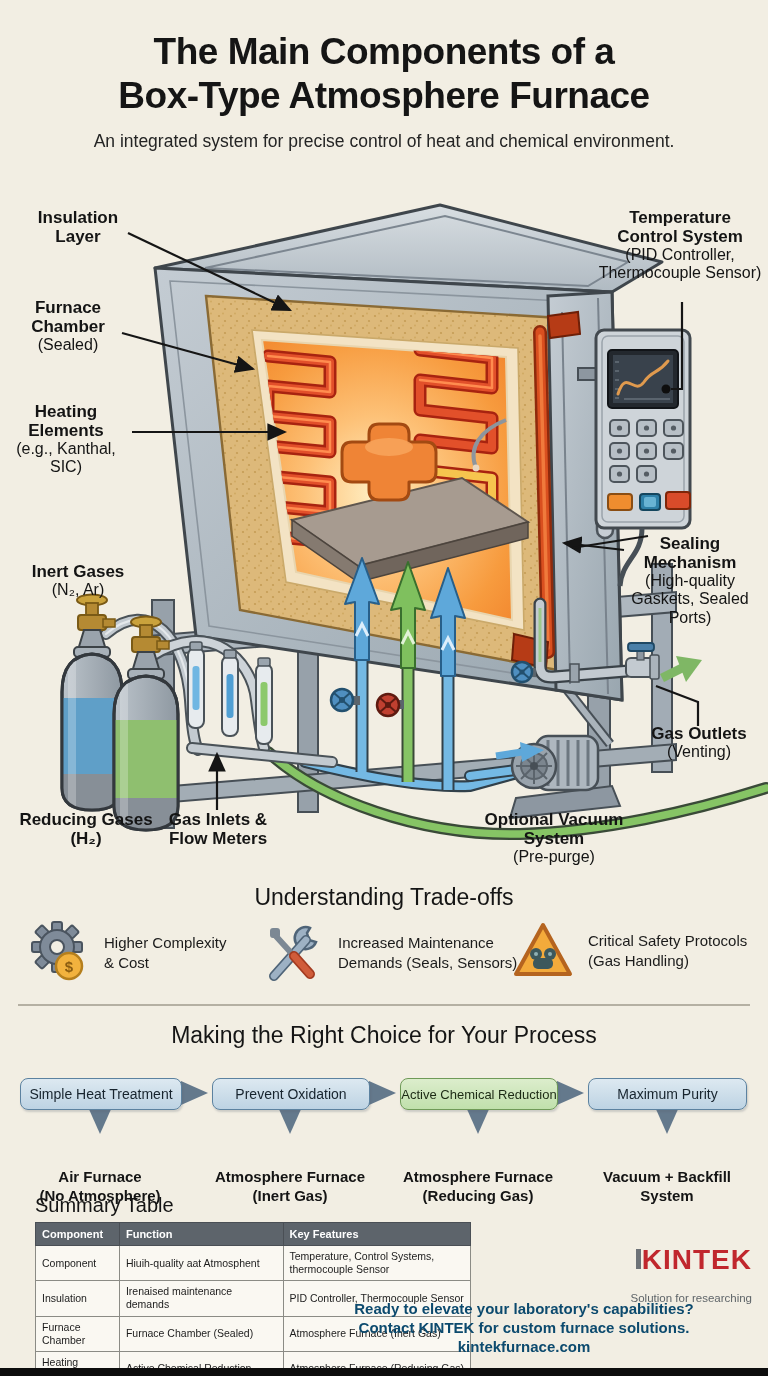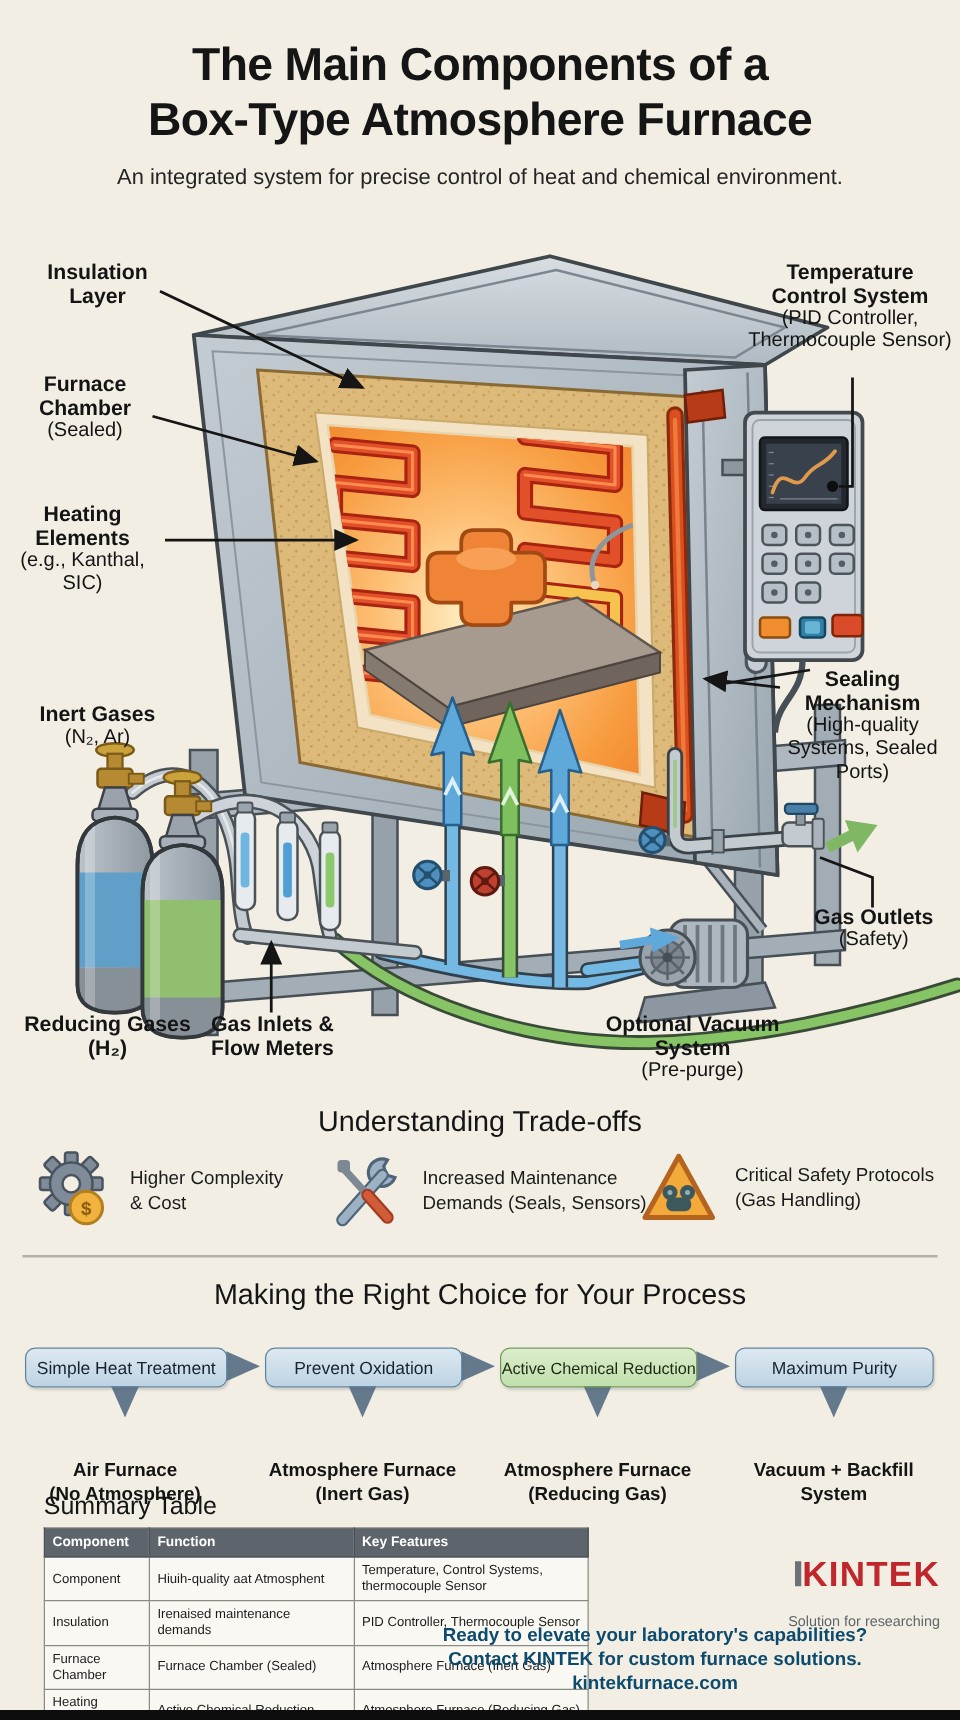--- a/index.html
+++ b/index.html
@@ -402,35 +402,35 @@
   <div class="abs dlabel" style="left:2px;top:402px;width:128px;">
     <div class="lt">Heating Elements</div>
     <div class="ls">(e.g., Kanthal, SIC)</div>
   </div>
   <div class="abs dlabel" style="left:598px;top:208px;width:164px;">
     <div class="lt">Temperature Control System</div>
     <div class="ls">(PID Controller, Thermocouple Sensor)</div>
   </div>
   <div class="abs dlabel" style="left:616px;top:534px;width:148px;">
     <div class="lt">Sealing Mechanism</div>
-    <div class="ls">(High-quality Systems, Sealed Ports)</div>
+    <div class="ls">(High-quality Gaskets, Sealed Ports)</div>
   </div>
   <div class="abs dlabel" style="left:14px;top:562px;width:128px;">
     <div class="lt">Inert Gases</div>
     <div class="ls">(N₂, Ar)</div>
   </div>
   <div class="abs dlabel" style="left:16px;top:810px;width:140px;">
     <div class="lt">Reducing Gases (H₂)</div>
   </div>
   <div class="abs dlabel" style="left:148px;top:810px;width:140px;">
     <div class="lt">Gas Inlets &amp; Flow Meters</div>
   </div>
   <div class="abs dlabel" style="left:634px;top:724px;width:130px;">
     <div class="lt">Gas Outlets</div>
-    <div class="ls">(Safety)</div>
+    <div class="ls">(Venting)</div>
   </div>
   <div class="abs dlabel" style="left:470px;top:810px;width:168px;">
     <div class="lt">Optional Vacuum System</div>
     <div class="ls">(Pre-purge)</div>
   </div>
 
   <div class="abs sec-h" style="left:0;top:884px;">Understanding Trade-offs</div>
 
   <div class="abs trade-item" style="left:26px;top:920px;">
     <svg width="64" height="66" viewBox="0 0 64 66">

